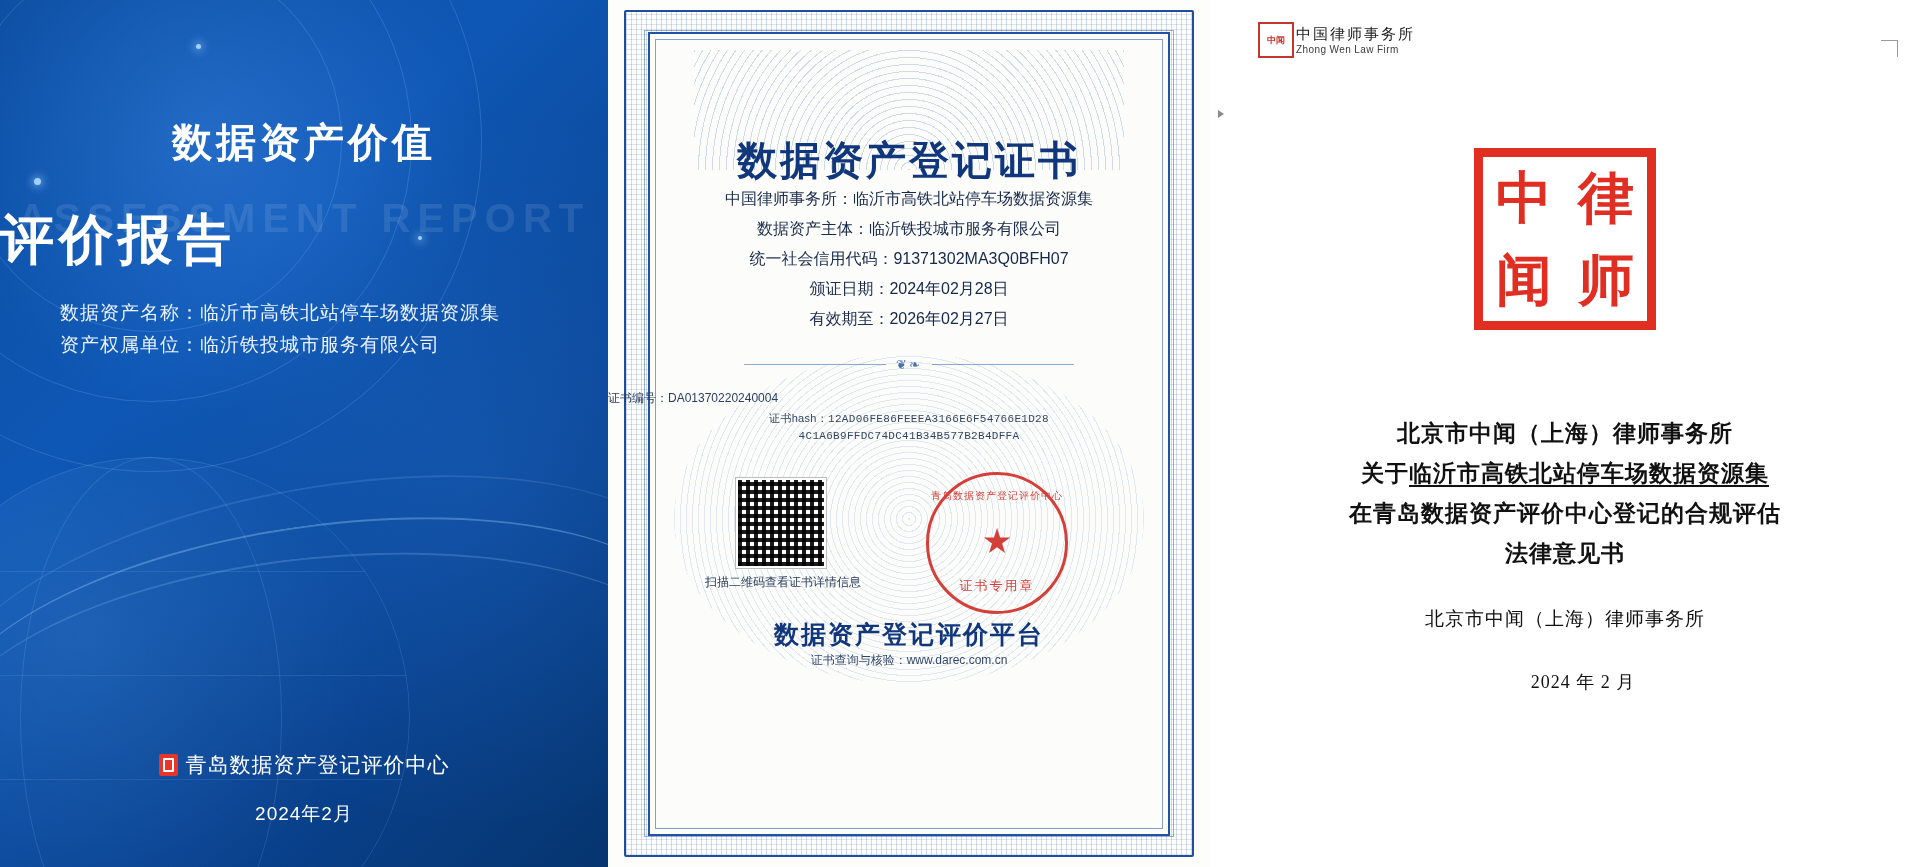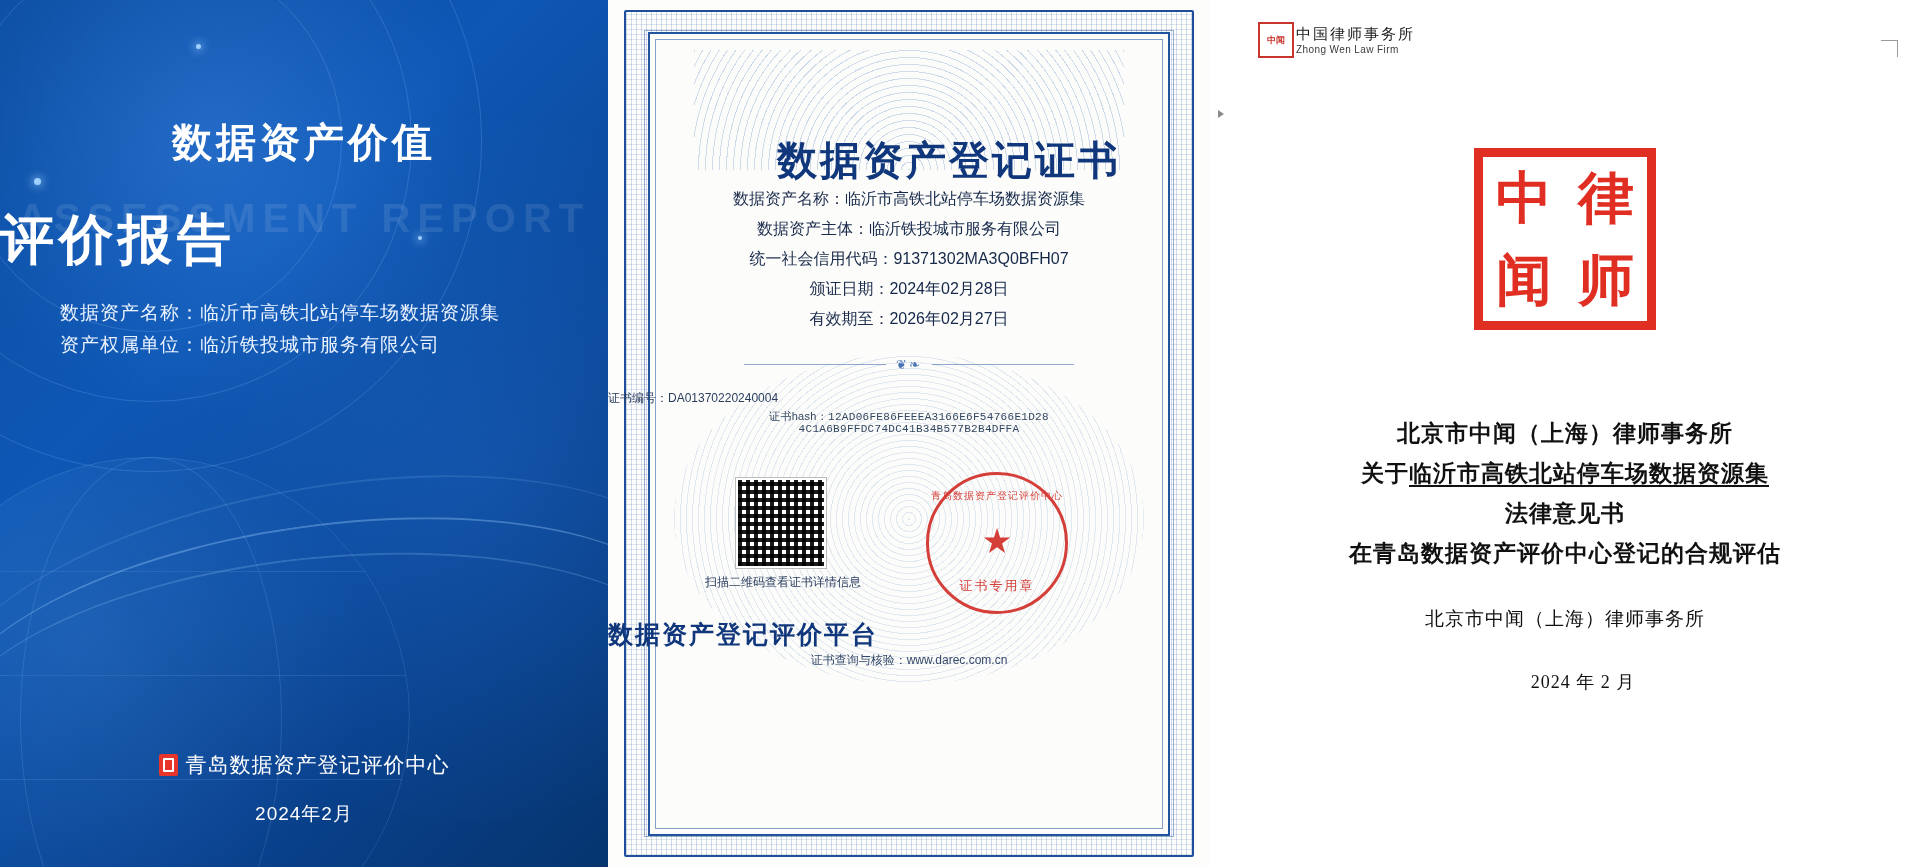--- a/index.html
+++ b/index.html
@@ -238,21 +238,20 @@
     pointer-events: none;
   }
   .cert-title {
     position: absolute;
     top: 100px; left: 0; width: 602px;
     text-align: center;
     color: #10367b;
     font-size: 40px;
     font-weight: 700;
     letter-spacing: 3px;
-    padding-left: 40px;
   }
   .cert-fields {
     position: absolute;
     top: 184px; left: 0; width: 602px;
     text-align: center;
     color: #1b2c4c;
     font-size: 16px;
     line-height: 30px;
   }
   .cert-fields .row { white-space: nowrap; }
@@ -285,21 +284,21 @@
     color: #2a3d5e;
     font-size: 12px;
     line-height: 20px;
   }
   .cert-hash {
     position: absolute;
     top: 410px; left: 0; width: 602px;
     text-align: center;
     color: #32465f;
     font-size: 11px;
-    line-height: 12px;
+    line-height: 17px;
     letter-spacing: .3px;
   }
   .cert-hash .hline { font-family: "Liberation Mono", monospace; }
   .cert-qr {
     position: absolute;
     left: 128px; top: 478px;
     width: 86px; height: 86px;
     background:
       repeating-linear-gradient(90deg, #1a1a1a 0 4px, #ffffff 4px 8px),
       repeating-linear-gradient(0deg, #1a1a1a 0 4px, #ffffff 4px 8px);
@@ -342,20 +341,21 @@
   .cert-seal .seal-bottom {
     position: absolute;
     bottom: 16px; left: 0; width: 136px;
     text-align: center;
     font-size: 13px;
     letter-spacing: 2px;
   }
   .cert-platform {
     position: absolute;
     top: 618px; left: 0; width: 602px;
+    text-align: center;
     color: #10367b;
     font-size: 25px;
     font-weight: 700;
     letter-spacing: 2px;
   }
   .cert-url {
     position: absolute;
     top: 652px; left: 0; width: 602px;
     text-align: center;
     color: #33486a;
@@ -519,21 +519,21 @@
     <div class="cert-guilloche"></div>
     <div class="cert-inner">
       <div class="cert-rosette"></div>
       <div class="cert-watermark"></div>
     </div>
 
     <h2 class="cert-title">数据资产登记证书</h2>
 
     <div class="cert-fields">
       <div class="row">
-        <span>数据资产名称：</span><span class="val">临沂市高铁北站停车场数据资源集</span>
+        <span>中国律师事务所：</span><span class="val">临沂市高铁北站停车场数据资源集</span>
       </div>
       <div class="row">
         <span>数据资产主体：</span><span class="val">临沂铁投城市服务有限公司</span>
       </div>
       <div class="row">
         <span>统一社会信用代码：</span><span class="val">91371302MA3Q0BFH07</span>
       </div>
       <div class="row">
         <span>颁证日期：</span><span class="val">2024年02月28日</span>
       </div>
@@ -587,21 +587,21 @@
       <span>律</span>
       <span>闻</span>
       <span>师</span>
     </div>
 
     <div class="legal-heading">
       <div>北京市中闻（上海）律师事务所</div>
       <div>
         <span>关于</span><span class="u">临沂市高铁北站停车场数据资源集</span>
       </div>
+      <div>在青岛数据资产评价中心登记的合规评估</div>
       <div>法律意见书</div>
-      <div>在青岛数据资产评价中心登记的合规评估</div>
     </div>
 
     <div class="legal-firm">北京市中闻（上海）律师事务所</div>
     <div class="legal-date">2024 年 2 月</div>
   </section>
 
 </div>
 
 </body></html>

